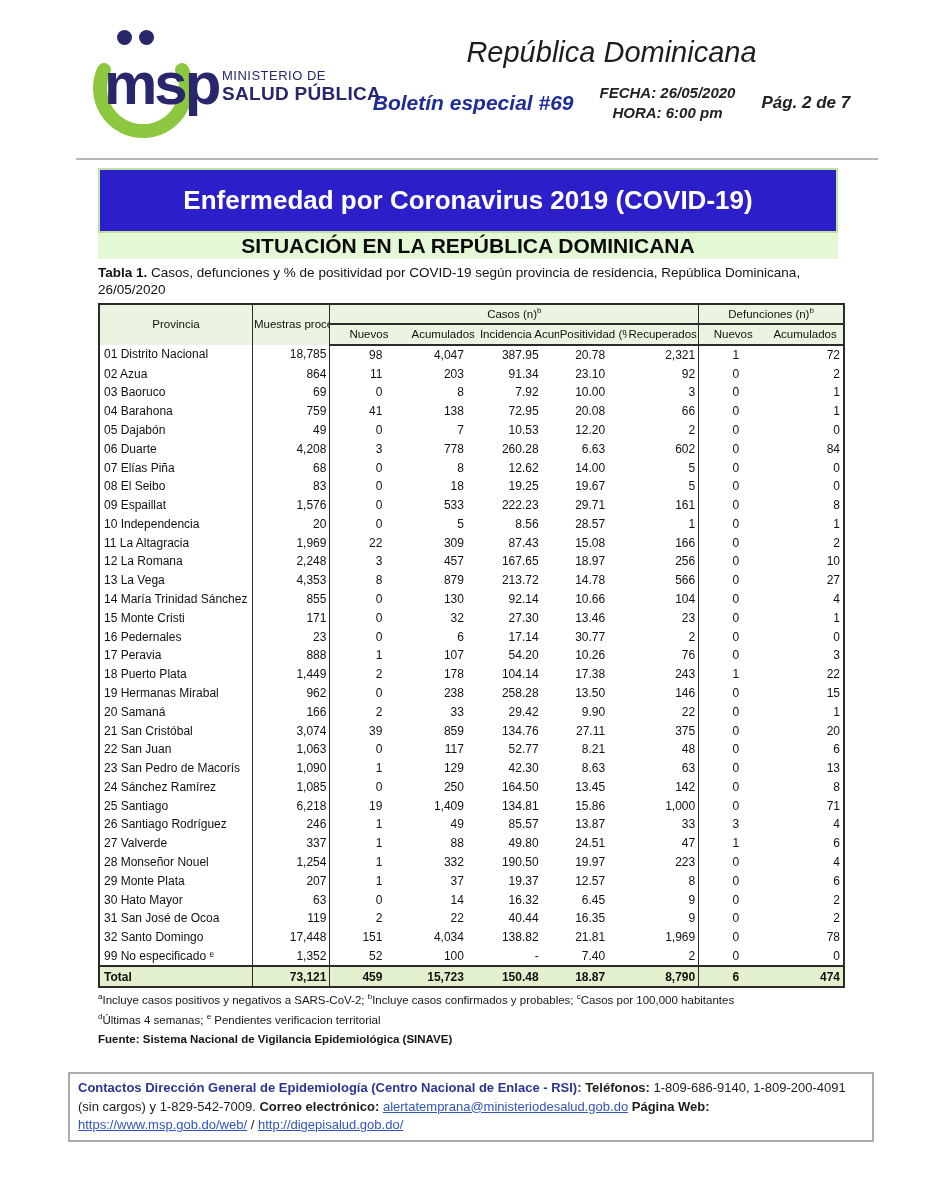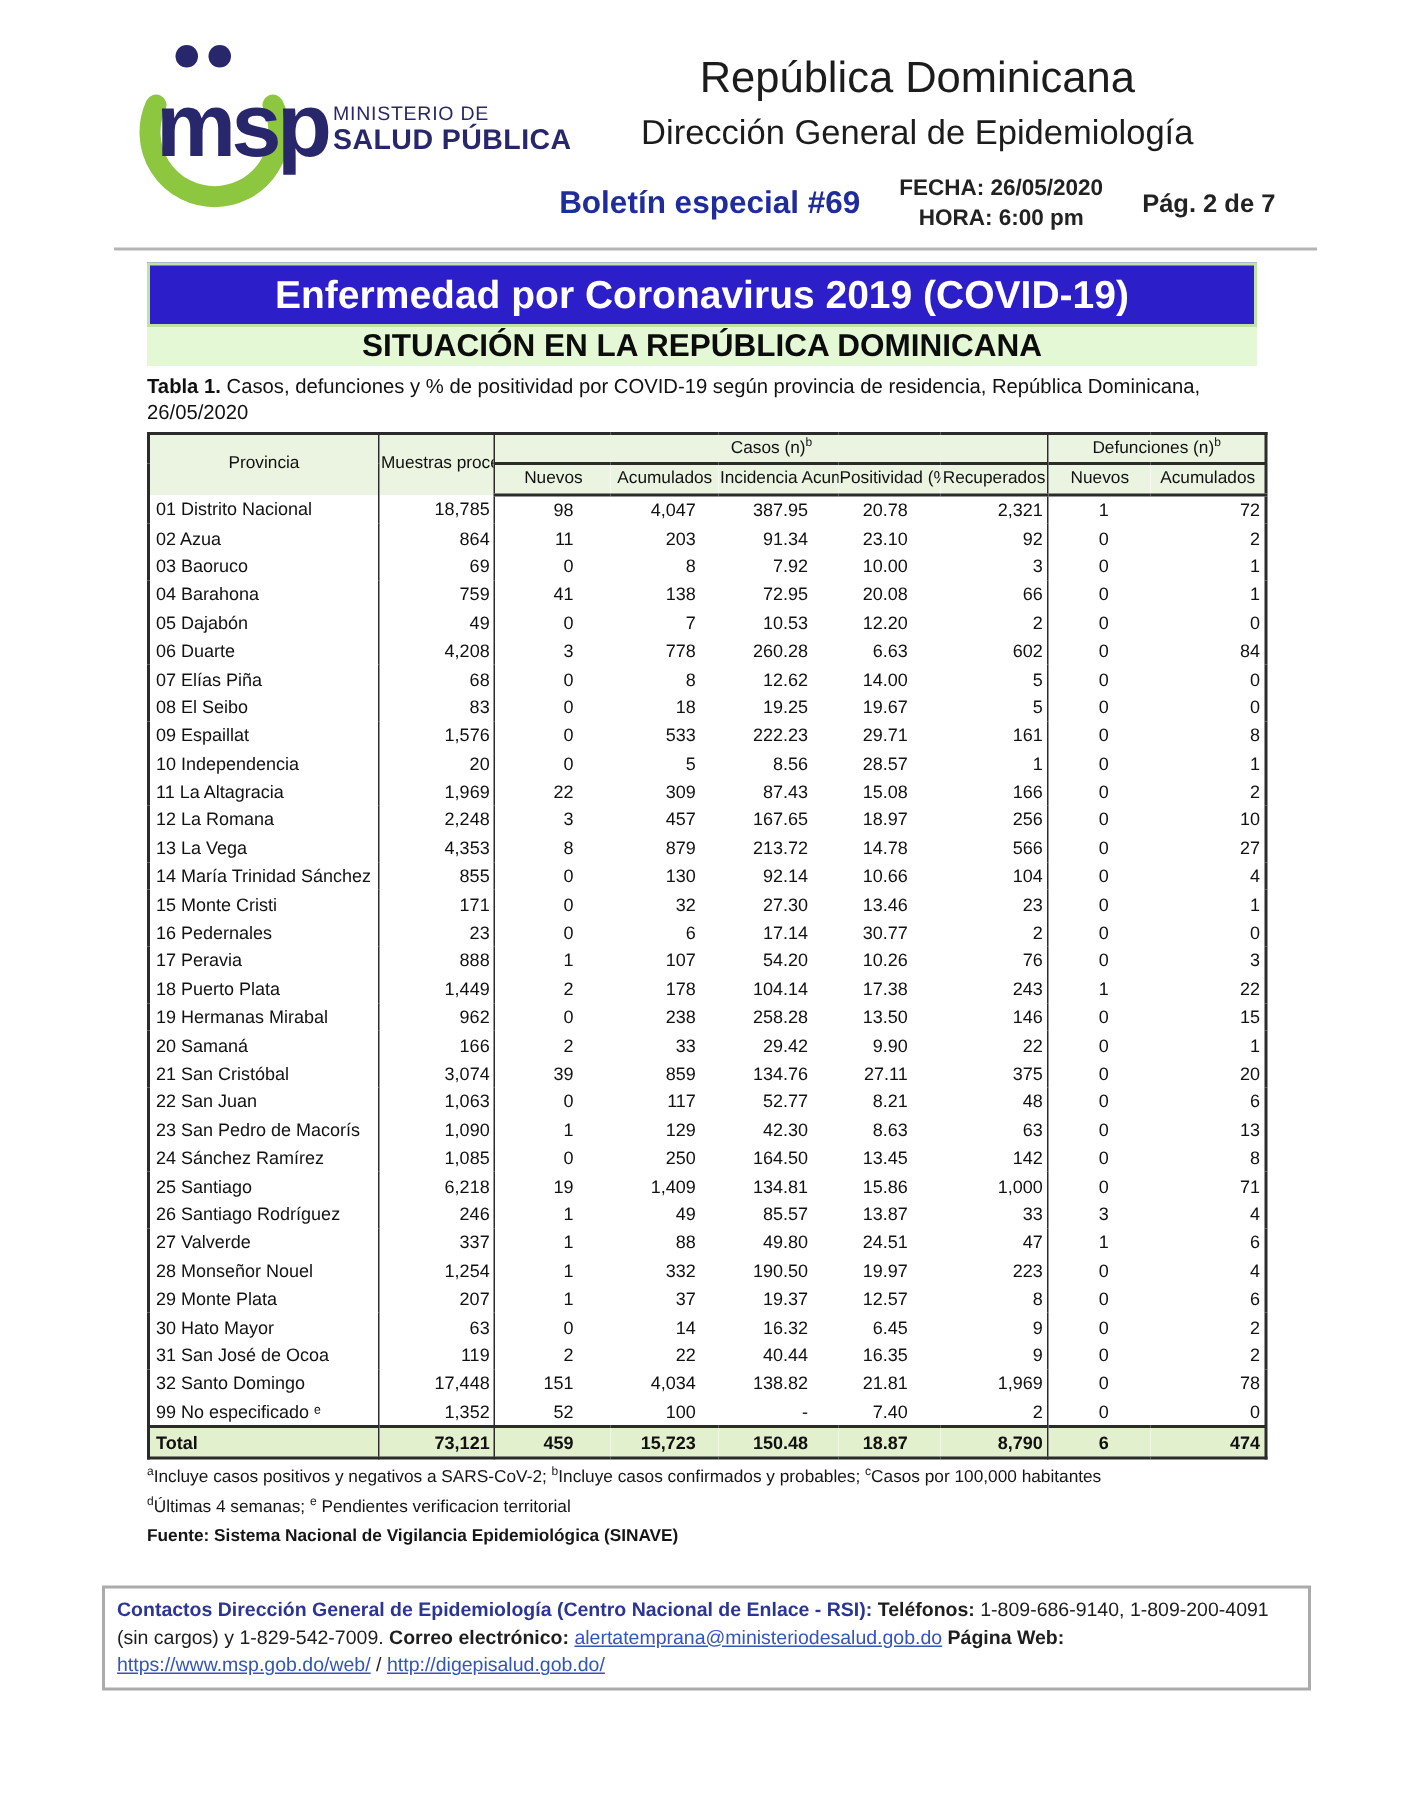--- a/index.html
+++ b/index.html
@@ -17,33 +17,33 @@
   .logo-msp {
     position: absolute; left: 14px; top: 24px; font-size: 60px; font-weight: 800;
     color: #29276b; letter-spacing: -3px; line-height: 1;
   }
   .logo-dot { position: absolute; width: 15px; height: 15px; border-radius: 50%; background: #29276b; top: 0px; }
   .dot1 { left: 27px; } .dot2 { left: 49px; }
   .logo-ministry { position: absolute; left: 132px; top: 38px; color: #29276b; white-space: nowrap; }
   .logo-line1 { font-size: 13px; letter-spacing: 0.5px; }
   .logo-line2 { font-size: 19px; font-weight: bold; letter-spacing: 0.3px; }
 
-  .header-right { flex: 1; text-align: center; padding-top: 6px; }
+  .header-right { flex: 1; text-align: center; padding-top: 6px; font-style: italic; }
   .h-title1 { font-size: 29px; color: #1c1c1c; }
   .h-title2 { font-size: 23px; color: #1c1c1c; margin-top: 6px; }
   .h-meta { display: flex; align-items: center; justify-content: center; margin-top: 14px; gap: 26px; }
   .bulletin { font-size: 21px; font-weight: bold; color: #1f2d9b; }
   .fecha-block { font-size: 15px; font-weight: bold; color: #222; line-height: 1.3; text-align: center; }
   .page-num { font-size: 17px; font-weight: bold; color: #222; }
   .header-rule { border: none; border-top: 2px solid #b5b5b5; margin: 10px 60px 8px 76px; }
 
   
   .banner-title {
     margin: 6px 100px 0 98px; background: #2c1ec8; border: 2px solid #bfe3a0;
-    color: #ffffff; font-size: 26px; font-weight: bold; text-align: center; padding: 4px 0;
+    color: #ffffff; font-size: 26px; font-weight: bold; text-align: center; padding: 15px 0;
   }
   .banner-subtitle {
     margin: 0 100px 0 98px; background: #e4f8d6; color: #0c0c0c;
     font-size: 21px; font-weight: bold; text-align: center; padding: 1px 0;
   }
   .caption { margin: 6px 100px 4px 98px; font-size: 13.5px; line-height: 1.25; }
 
   
   table.data {
     margin-left: 98px; width: 747px; border-collapse: collapse; table-layout: fixed;
@@ -96,21 +96,20 @@
       <span class="logo-dot dot1"></span>
       <span class="logo-dot dot2"></span>
       <div class="logo-msp">msp</div>
       <div class="logo-ministry">
         <div class="logo-line1">MINISTERIO DE</div>
         <div class="logo-line2">SALUD PÚBLICA</div>
       </div>
     </div>
     <div class="header-right">
       <div class="h-title1">República Dominicana</div>
-      <div class="h-title2">Dirección General de Epidemiología</div>
       <div class="h-meta">
         <div class="bulletin">Boletín especial #69</div>
         <div class="fecha-block">
           <div>FECHA: 26/05/2020</div>
           <div>HORA: 6:00 pm</div>
         </div>
         <div class="page-num">Pág. 2 de 7</div>
       </div>
     </div>
   </div>

